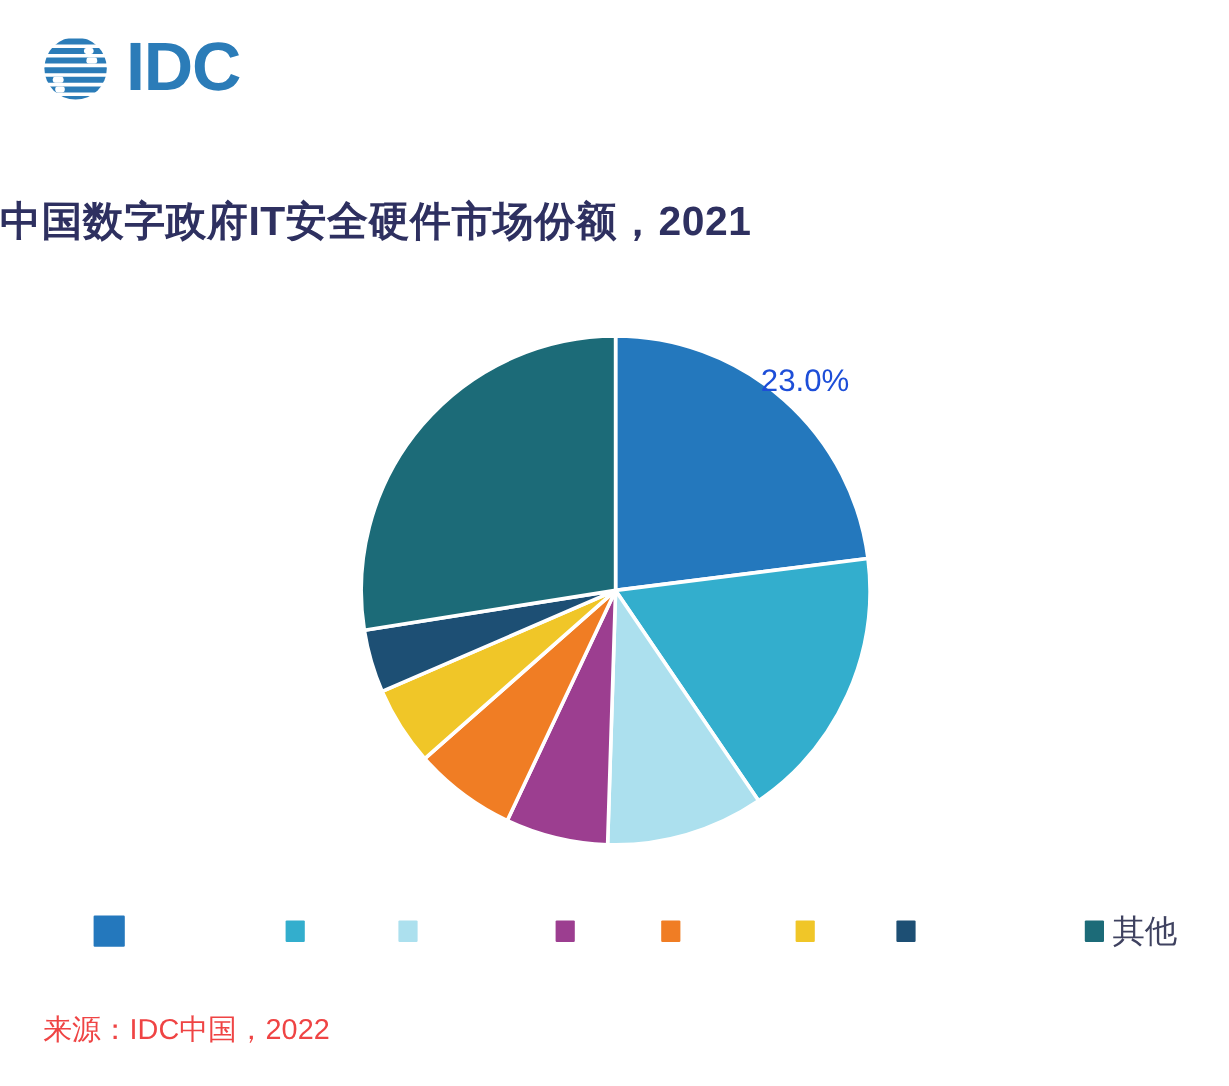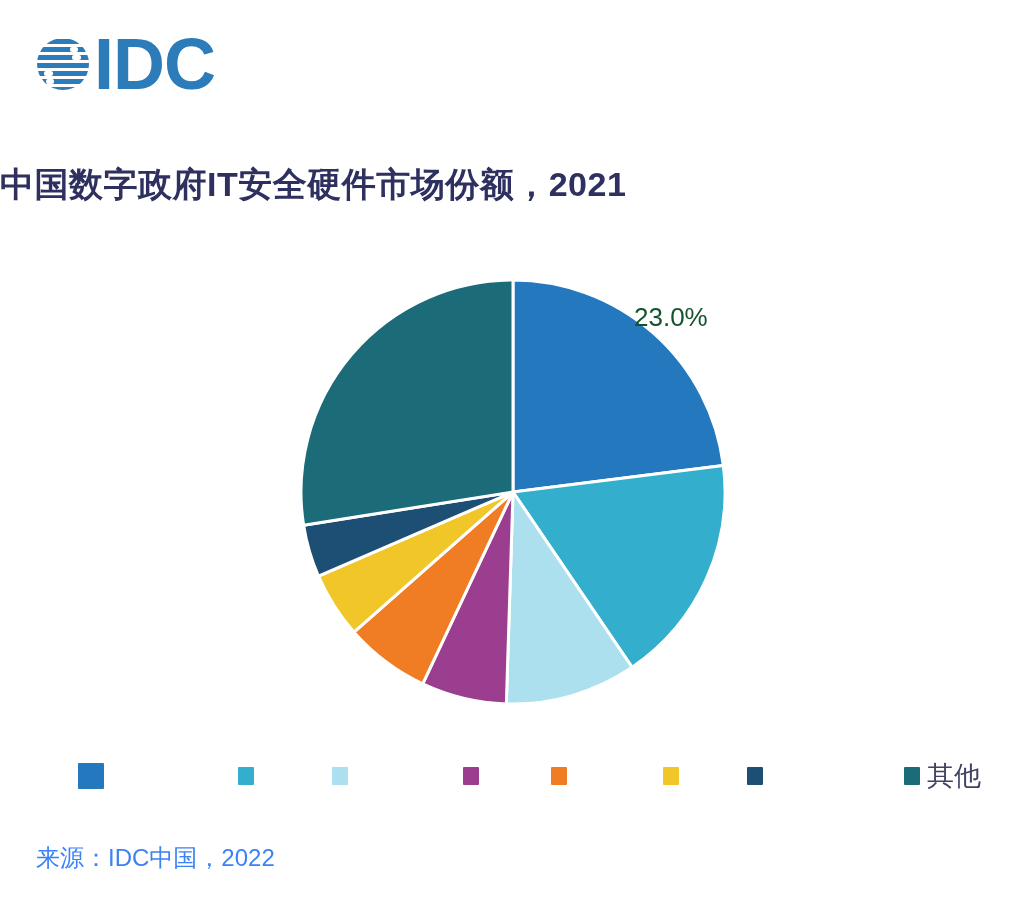--- a/index.html
+++ b/index.html
@@ -28,26 +28,27 @@
     display: flex;
     align-items: center;
     gap: 4px;
   }
   .logo-globe {
     width: 54px;
     height: 54px;
     position: relative;
   }
   .logo-text {
-    font-size: 72px;
+    font-size: 57px;
     font-weight: bold;
     letter-spacing: -1px;
     color: #2b7cb8;
     line-height: 1;
     font-family: "Liberation Sans", "DejaVu Sans", sans-serif;
+    margin-left: 11px;
   }
 
   
   .chart-title {
     position: absolute;
     left: 0;
     right: 0;
     top: 162px;
     font-size: 34px;
     font-weight: 600;
@@ -67,21 +68,21 @@
   #pie-svg {
     position: absolute;
     left: 293px;
     top: 272px;
   }
   .datalabel {
     position: absolute;
     left: 634px;
     top: 302px;
     font-size: 26px;
-    color: #14532d;
+    color: #1d4ed8;
     font-family: "Liberation Sans", "DejaVu Sans", sans-serif;
   }
 
   
   .legend {
     position: absolute;
     left: 0;
     right: 0;
     top: 758px;
     height: 40px;
@@ -104,21 +105,21 @@
     white-space: nowrap;
     font-family: "Liberation Sans", "DejaVu Sans", sans-serif;
   }
 
   
   .source {
     position: absolute;
     left: 36px;
     top: 842px;
     font-size: 24px;
-    color: #3b82f6;
+    color: #ef4444;
     font-family: "Liberation Sans", "DejaVu Sans", sans-serif;
   }
 </style>
 </head>
 <body>
 
 <div id="root">
 
   <div class="logo-wrap">
     <span class="logo-globe">

